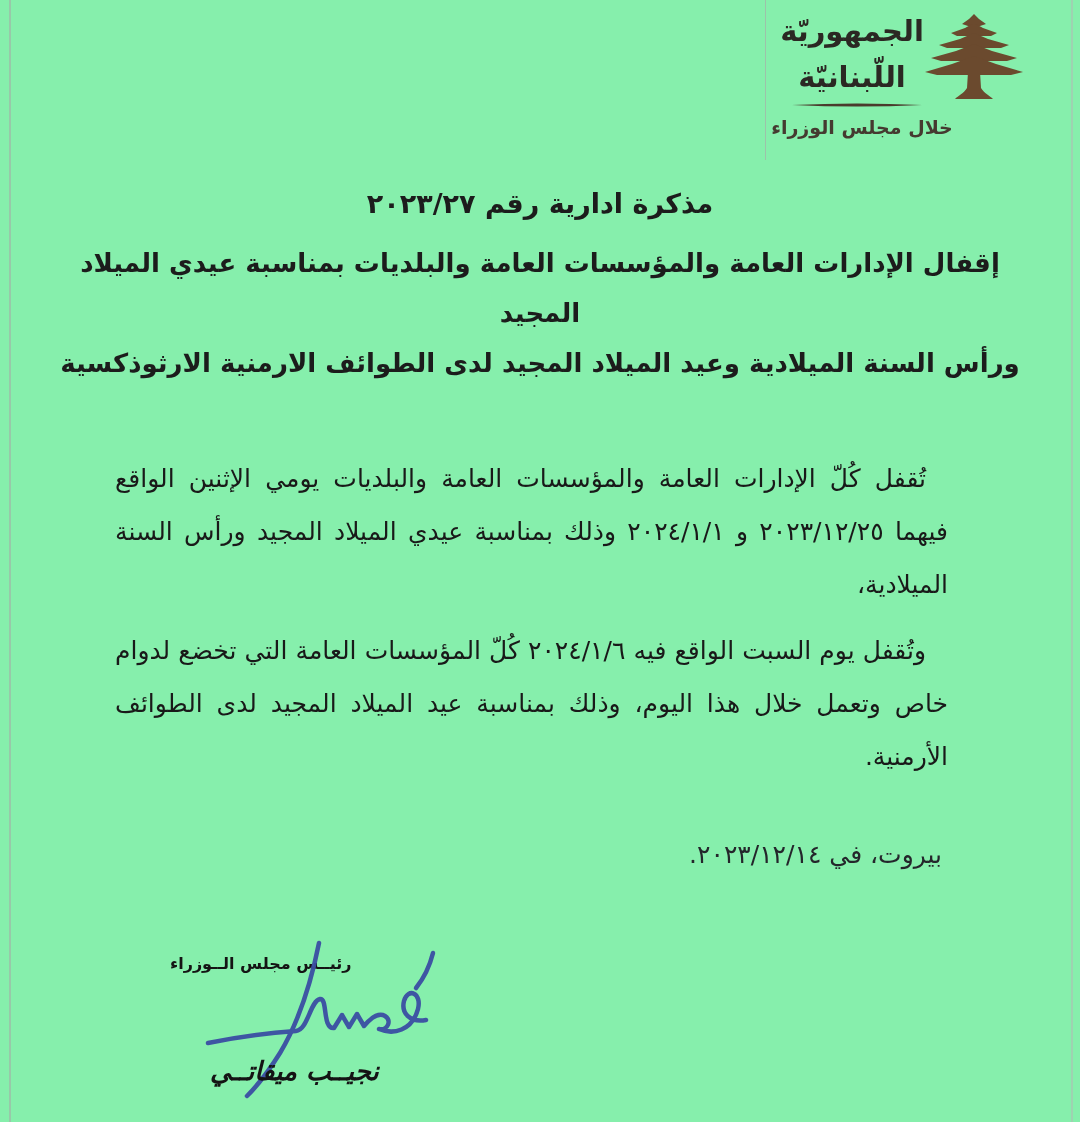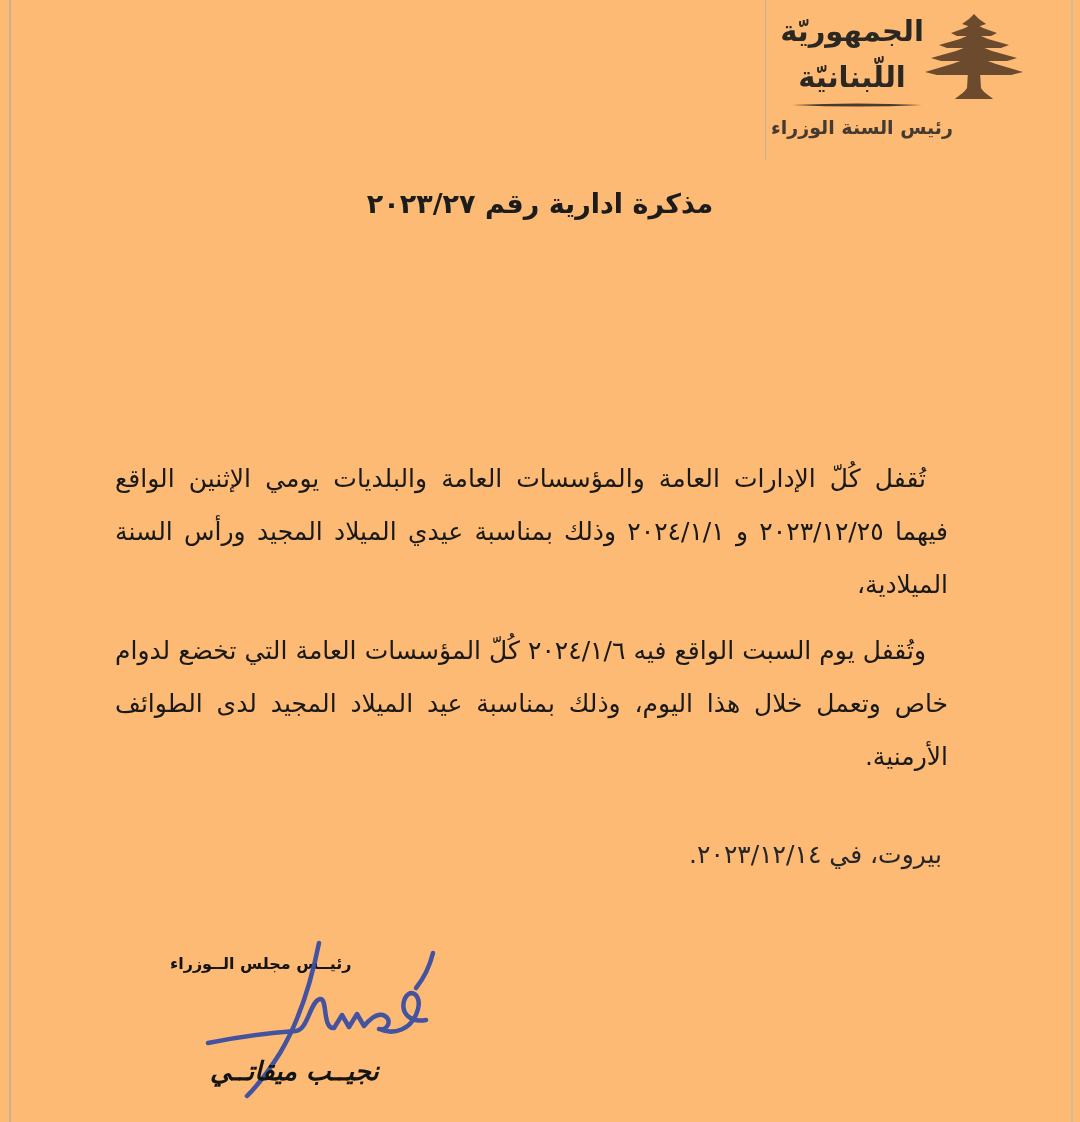--- a/index.html
+++ b/index.html
@@ -1,18 +1,18 @@
 <!DOCTYPE html>
 <html lang="ar"><head>
 <meta charset="utf-8">
 <style>
   html,body{margin:0;padding:0;background:#e8e8e8;}
   .page{
     position:relative; width:1080px; height:1122px; margin:0 auto;
-    background:#fdba74; overflow:hidden;
+    background:#86efac; overflow:hidden;
     font-family:"DejaVu Sans", sans-serif; color:#1c1c1c;
   }
   
   .edge{position:absolute; top:0; bottom:0; width:2px; pointer-events:none;}
   .edge-left{left:9px; background:#a8a8a8; opacity:.55;}
   .edge-right{left:1071px; background:#b5b5b5; opacity:.5;}
   .lh-edge{position:absolute; left:765px; top:0; height:160px; width:1px; background:#a9a9a9; opacity:.65;}
 
   
   .republic{
@@ -81,24 +81,28 @@
       <polygon points="52,32 70,39 95,46 85,49 19,49 9,46 34,39"></polygon>
       <polygon points="52,44 74,52 101,60 89,63 15,63 3,60 30,52"></polygon>
       <path d="M46,60 L58,60 L59,76 C62,81 68,84 71,87 L33,87 C36,84 42,81 45,76 Z"></path>
     </g>
   </svg>
 
   <svg class="lh-divider" viewBox="0 0 130 6">
     <path d="M0,3 Q65,0 130,3 Q65,6 0,3 Z" fill="#4a3a2c"></path>
   </svg>
 
-  <div class="office">رئيس السنة الوزراء</div>
+  <div class="office">خلال مجلس الوزراء</div>
 
   <div class="memo-title">مذكرة ادارية رقم ٢٠٢٣/٢٧</div>
 
+  <div class="subject">
+    <div>إقفال الإدارات العامة والمؤسسات العامة والبلديات بمناسبة عيدي الميلاد المجيد</div>
+    <div>ورأس السنة الميلادية وعيد الميلاد المجيد لدى الطوائف الارمنية الارثوذكسية</div>
+  </div>
 
   <div class="body-text">
     <p>تُقفل كُلّ الإدارات العامة والمؤسسات العامة والبلديات يومي الإثنين الواقع فيهما ٢٠٢٣/١٢/٢٥ و ٢٠٢٤/١/١ وذلك بمناسبة عيدي الميلاد المجيد ورأس السنة الميلادية،</p>
     <p>وتُقفل يوم السبت الواقع فيه ٢٠٢٤/١/٦ كُلّ المؤسسات العامة التي تخضع لدوام خاص وتعمل خلال هذا اليوم، وذلك بمناسبة عيد الميلاد المجيد لدى الطوائف الأرمنية.</p>
   </div>
 
   <div class="dateline">بيروت، في ٢٠٢٣/١٢/١٤.</div>
 
   <div class="sig-title">رئيــس مجلس الــوزراء</div>
 

